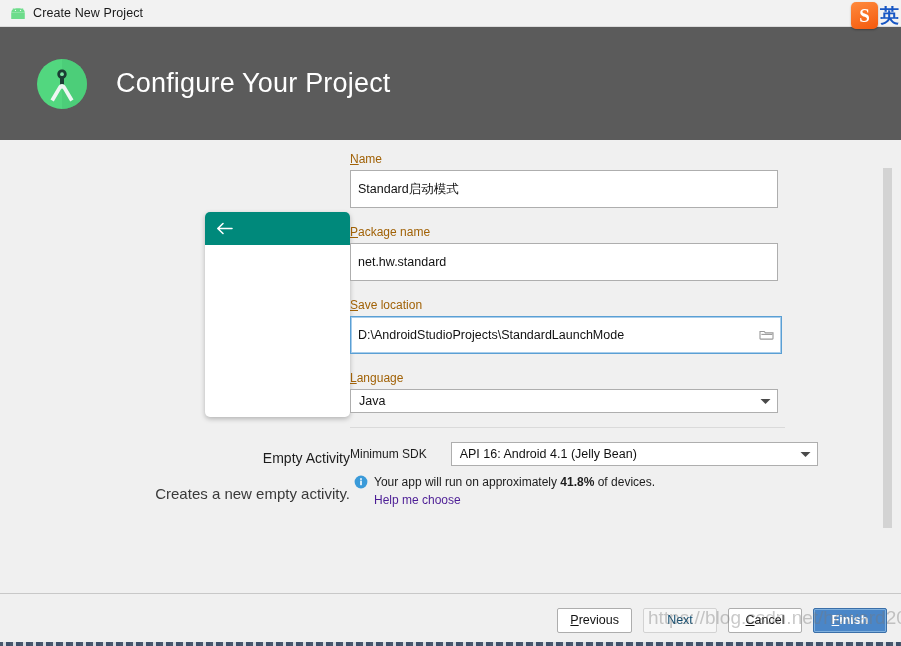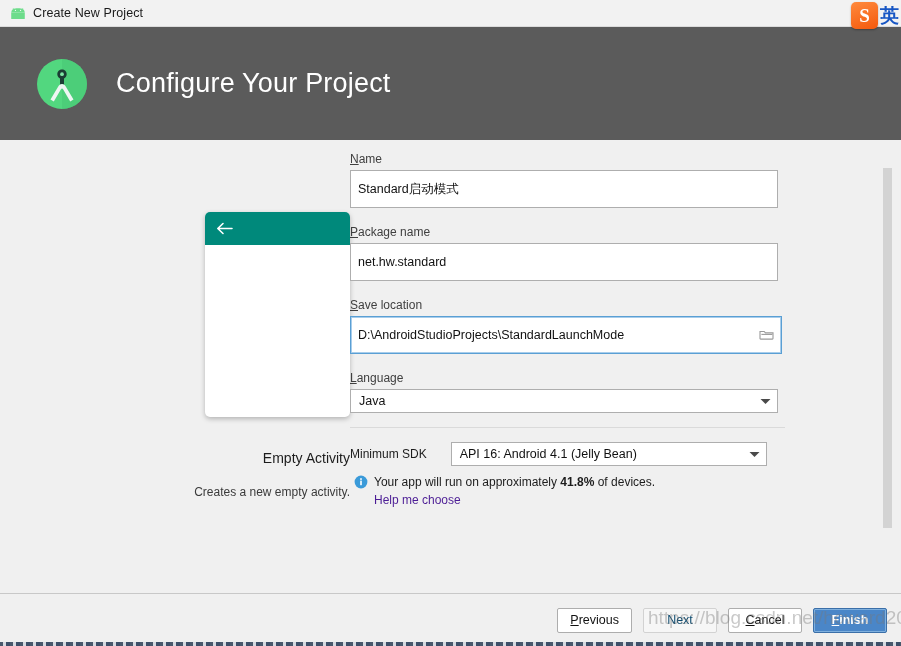--- a/index.html
+++ b/index.html
@@ -131,33 +131,33 @@
     align-items: center;
     padding-left: 11px;
   }
   .tpl-name {
     margin-top: 33px;
     font-size: 14px;
     color: #1c1c1c;
   }
   .tpl-desc {
     margin-top: 19px;
-    font-size: 12px;
+    font-size: 15px;
     color: #3a3a3a;
   }
 
   .right-pane {
     flex: 1;
     padding-top: 12px;
     padding-right: 60px;
   }
   .field { margin-bottom: 0; }
   .flabel {
     font-size: 12px;
-    color: #404040;
+    color: #a16207;
     margin-bottom: 4px;
     display: inline-block;
   }
   .flabel u { text-decoration: underline; }
   .inp {
     width: 428px;
     height: 38px;
     box-sizing: border-box;
     border: 1px solid #aeaeae;
     background: #ffffff;
@@ -202,21 +202,21 @@
 
   .sdk-row {
     display: flex;
     align-items: center;
   }
   .sdk-row .sdk-label {
     font-size: 12px;
     margin-right: 24px;
     white-space: nowrap;
   }
-  .sdk-row .combo { width: 316px; }
+  .sdk-row .combo { width: 367px; }
 
   .info-row {
     display: flex;
     align-items: center;
     margin-top: 9px;
     margin-left: 4px;
   }
   .info-ico {
     width: 14px; height: 14px;
     flex: none;

